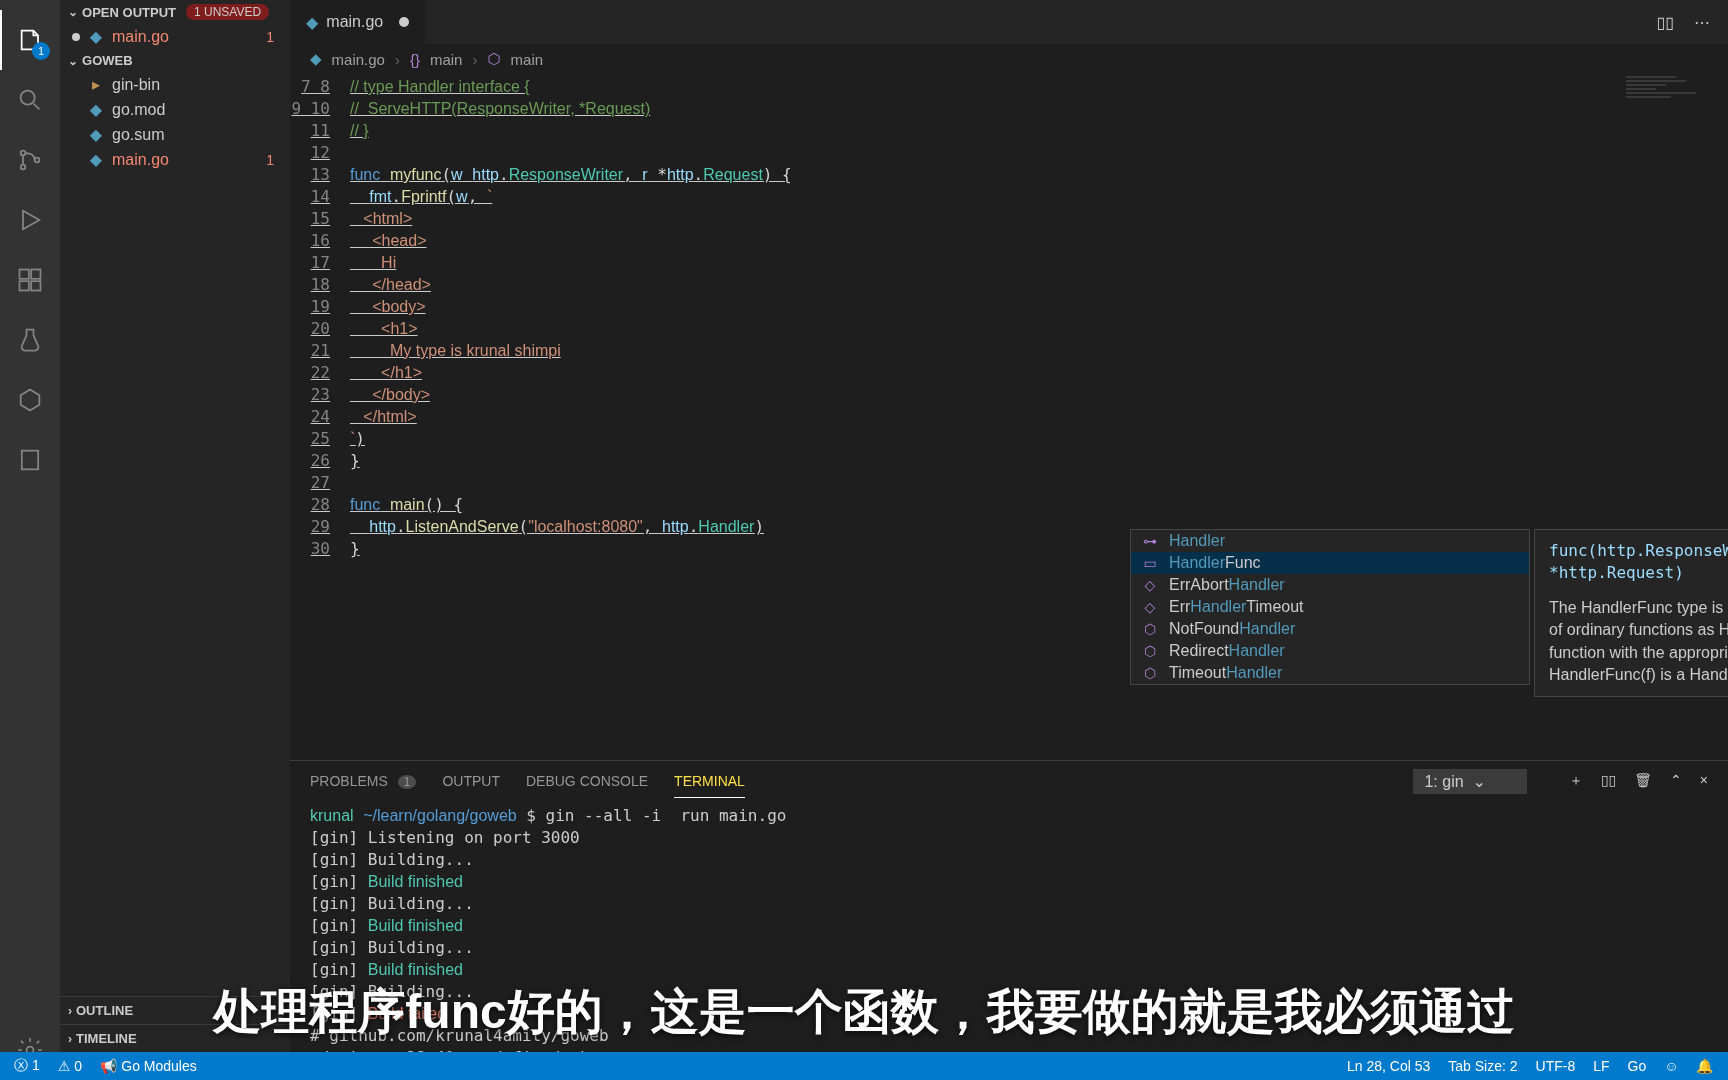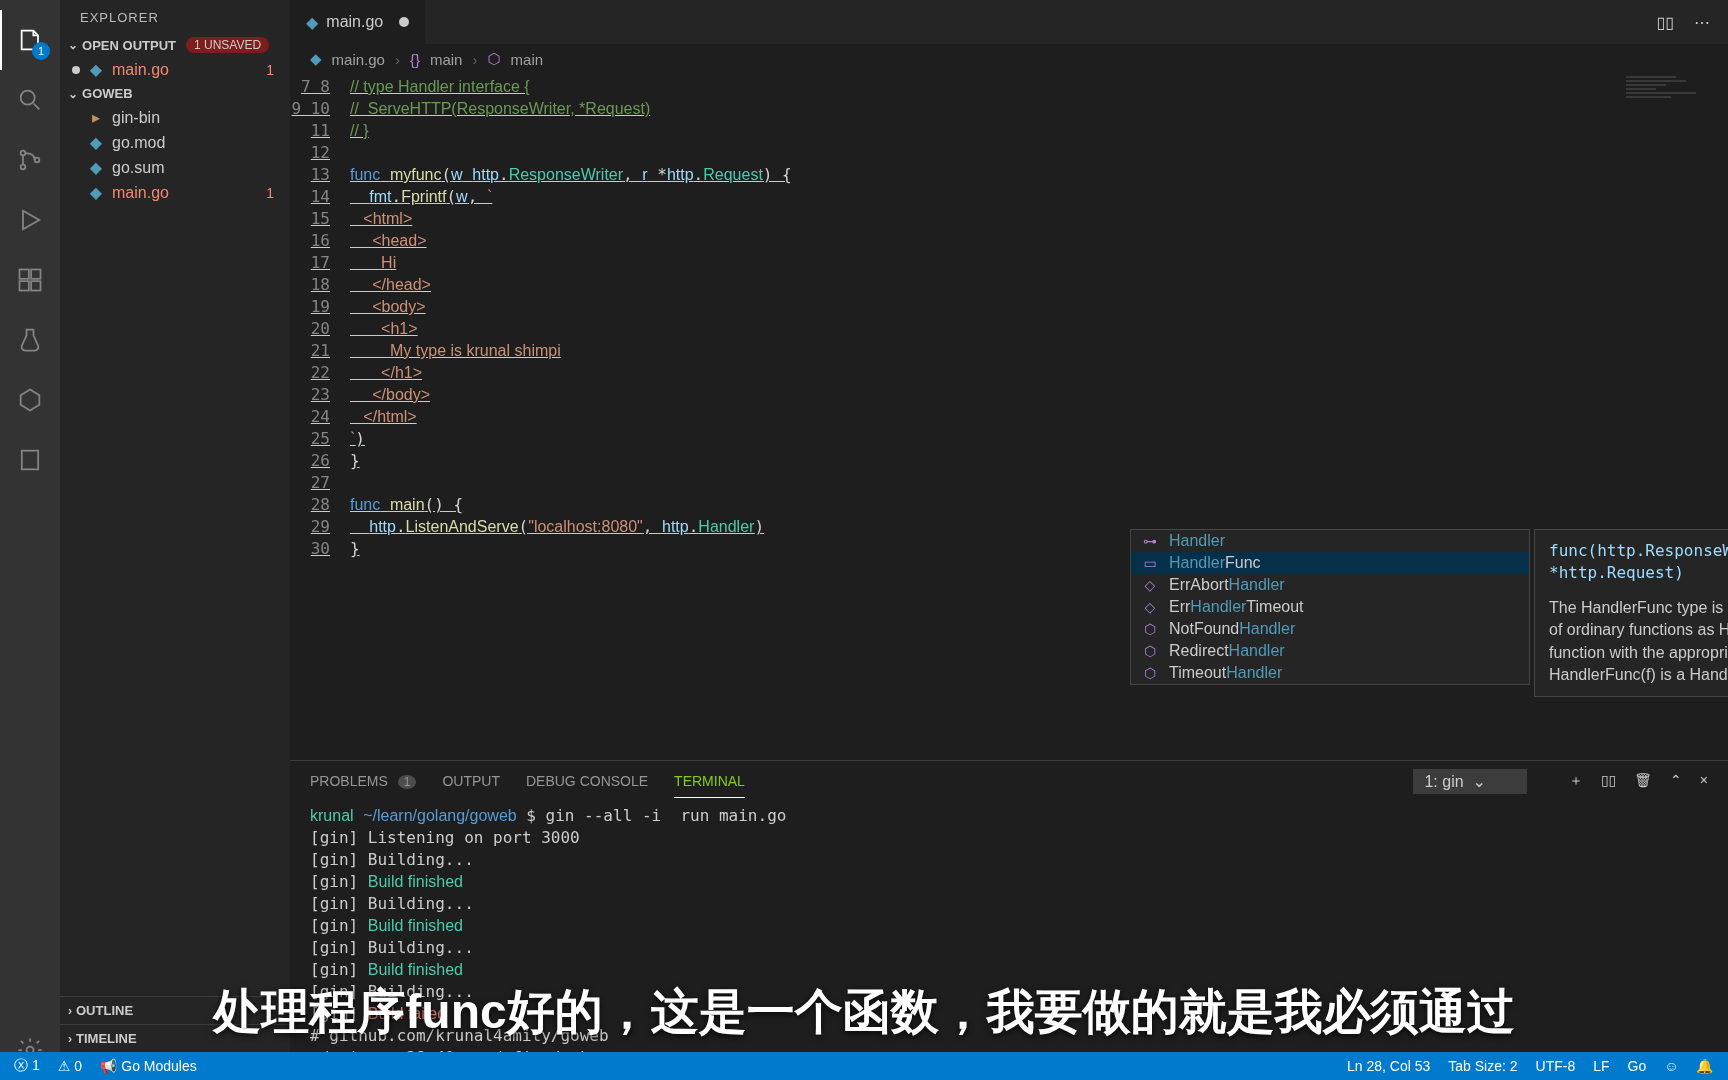--- a/index.html
+++ b/index.html
@@ -49,21 +49,21 @@
 .intellisense { position: absolute; left: 840px; top: 455px; width: 400px; background: #252526; border: 1px solid #454545; z-index: 10; font-family: "Menlo", monospace; font-size: 16px;}
 .intellisense .row { padding: 2px 10px; display: flex; align-items: center; gap: 10px;}
 .intellisense .row.sel { background: #062f4a; }
 .intellisense .icon { width: 18px; text-align: center; font-size: 14px;}
 .intellisense .hl { color: #519aba; }
 .doc-pane { position: absolute; left: 1244px; top: 455px; width: 406px; background: #252526; border: 1px solid #454545; padding: 10px 14px; font-size: 16px; line-height: 1.4; z-index: 10;}
 .doc-pane .sig { font-family: "Menlo", monospace; color: #9cdcfe; margin-bottom: 12px;}
 .panel { height: 320px; border-top: 1px solid #3c3c3c; display: flex; flex-direction: column;}
 .panel-tabs { display: flex; align-items: center; padding: 0 20px; height: 40px; gap: 26px; font-size: 14px; color: #969696;}
 .panel-tabs .ptab { cursor: pointer; padding: 8px 0;}
-.panel-tabs .ptab.active { color: #84cc16; border-bottom: 1px solid #fff;}
+.panel-tabs .ptab.active { color: #fde047; border-bottom: 1px solid #fff;}
 .panel-tabs .prob-count { background: #4d4d4d; border-radius: 50%; padding: 0 6px; margin-left: 6px; font-size: 12px;}
 .panel-tabs .spacer { flex: 1; }
 .panel-tabs .term-select { background: #3c3c3c; color: #ccc; padding: 2px 40px 2px 10px; border: 1px solid #3c3c3c; font-size: 16px;}
 .panel-tabs .term-actions { display: flex; gap: 18px; color: #ccc; margin-left: 16px;}
 .terminal { flex: 1; padding: 4px 20px; font-family: "Menlo", monospace; font-size: 16px; line-height: 22px; white-space: pre; overflow: hidden;}
 .terminal .ok { color: #4ec9b0; text-align: center; }
 .terminal .fail { color: #f48771; }
 .terminal .prompt-path { color: #4ec9b0; }
 .status-bar { height: 28px; background: #007acc; color: #fff; display: flex; align-items: center; padding: 0 14px; font-size: 14px; gap: 18px;}
 .status-bar .spacer { flex: 1; }
@@ -128,21 +128,20 @@
     <div class="spacer"></div>
     <div class="ab-item">
         <svg width="28" height="28" viewBox="0 0 24 24" fill="none" stroke="currentColor" stroke-width="1.5">
           <circle cx="12" cy="12" r="3"></circle>
           <path d="M12 2v3M12 19v3M4.2 4.2l2.1 2.1M17.7 17.7l2.1 2.1M2 12h3M19 12h3M4.2 19.8l2.1-2.1M17.7 6.3l2.1-2.1"></path>
         </svg>
       </div>
   </div>
 
   <div class="sidebar">
-    <div class="sidebar-title">EXPLORER</div>
     <div class="section-header">
       <span class="chev">⌄</span>
       <span>OPEN OUTPUT</span>
       <span class="unsaved-badge">1 UNSAVED</span>
     </div>
     <div id="open-editors">
         <div class="file-item go error">
           <span class="dot"></span>
           <span class="file-icon">◆</span>
           <span>main.go</span>

